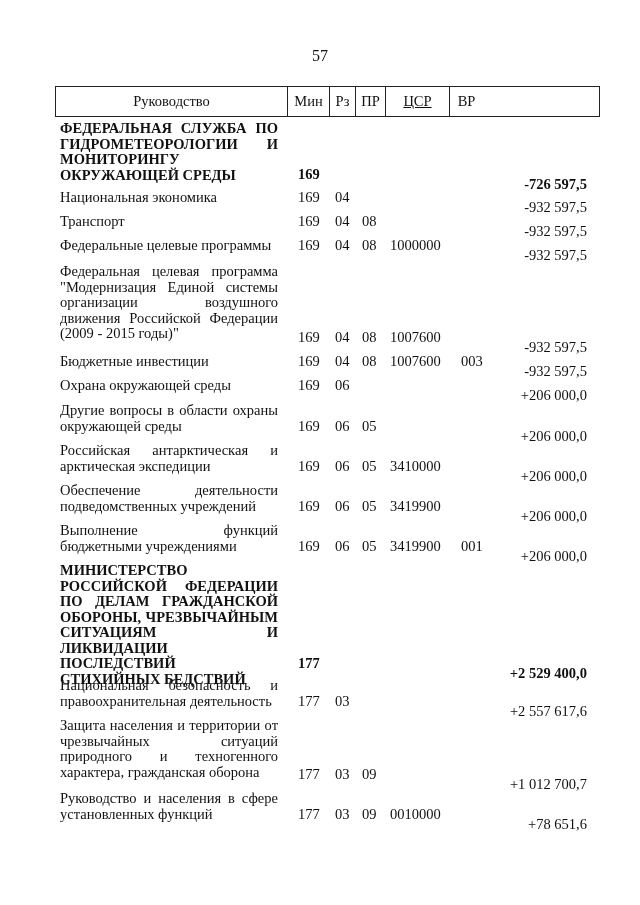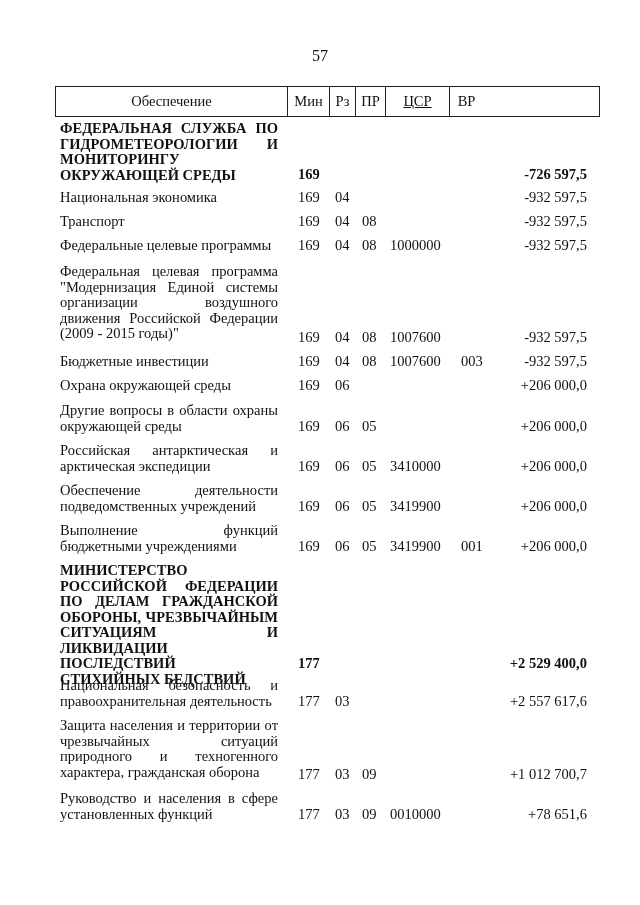--- a/index.html
+++ b/index.html
@@ -36,29 +36,29 @@
       text-align-last: left;
     }
     .row.bold { font-weight: bold; }
     .row .cells { position: absolute; left: 0; width: 640px; }
     .row .cell { position: absolute; }
     .row .min { left: 298px; }
     .row .rz { left: 335px; }
     .row .pr { left: 362px; }
     .row .csr { left: 390px; }
     .row .vr { left: 461px; }
-    .row .sum { right: 53px; text-align: right; }
+    .row .sum { right: 53px; text-align: right; margin-top: 10px; }
   </style>
 </head>
 <body>
 
 <div class="page-num">57</div>
 
 <div class="hdr">
-  <div class="c-name">Обеспечение</div>
+  <div class="c-name">Руководство</div>
   <div class="c-min">Мин</div>
   <div class="c-rz">Рз</div>
   <div class="c-pr">ПР</div>
   <div class="c-csr">ЦСР</div>
   <div class="c-vr">ВР</div>
 </div>
 
 <div class="row bold" style="top:121px;">
   <div class="name">ФЕДЕРАЛЬНАЯ СЛУЖБА ПО ГИДРОМЕТЕОРОЛОГИИ И МОНИТОРИНГУ ОКРУЖАЮЩЕЙ СРЕДЫ</div>
   <div class="cells" style="top:46px;">

